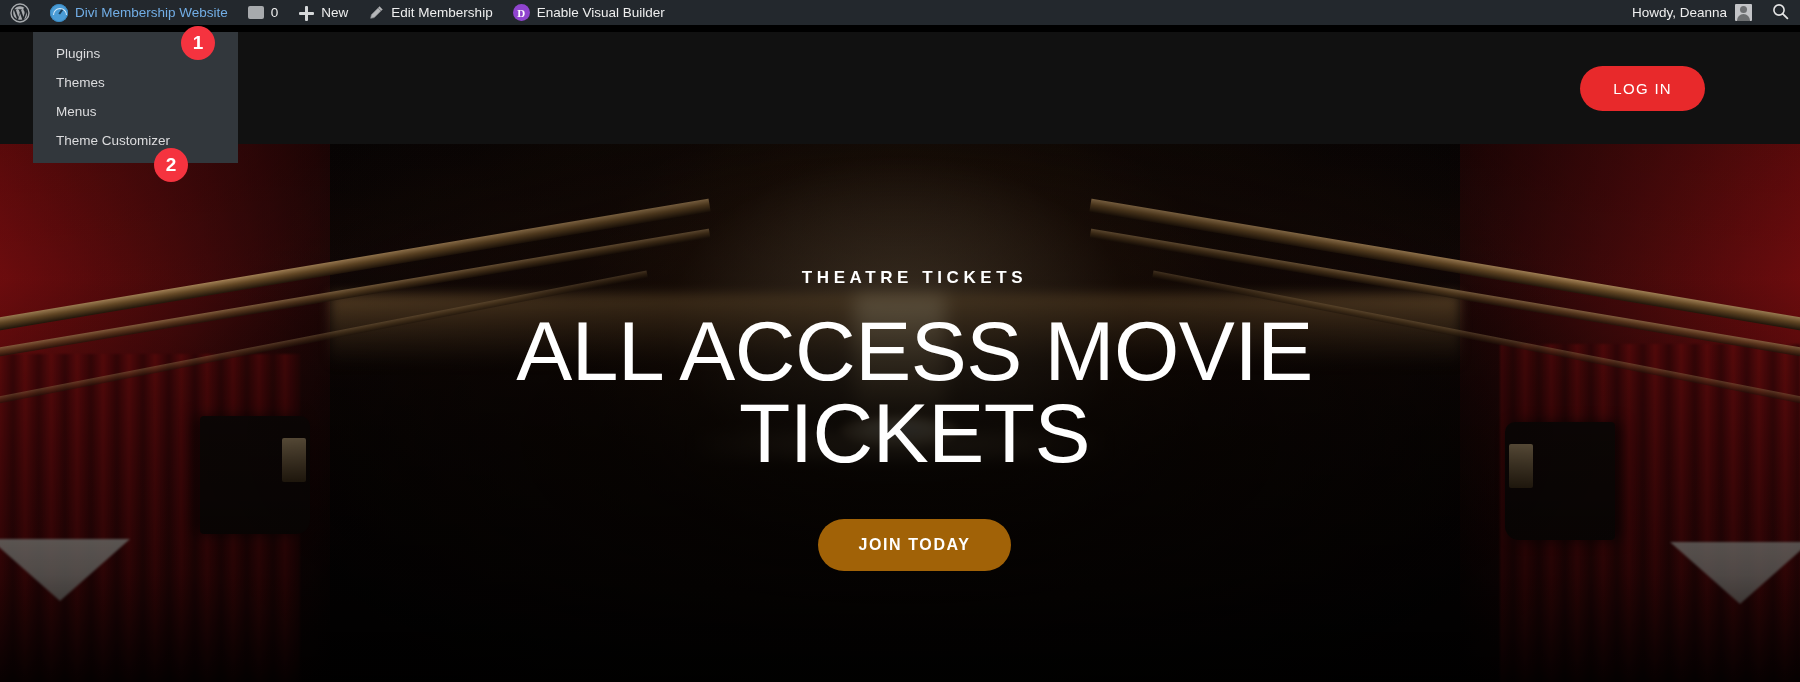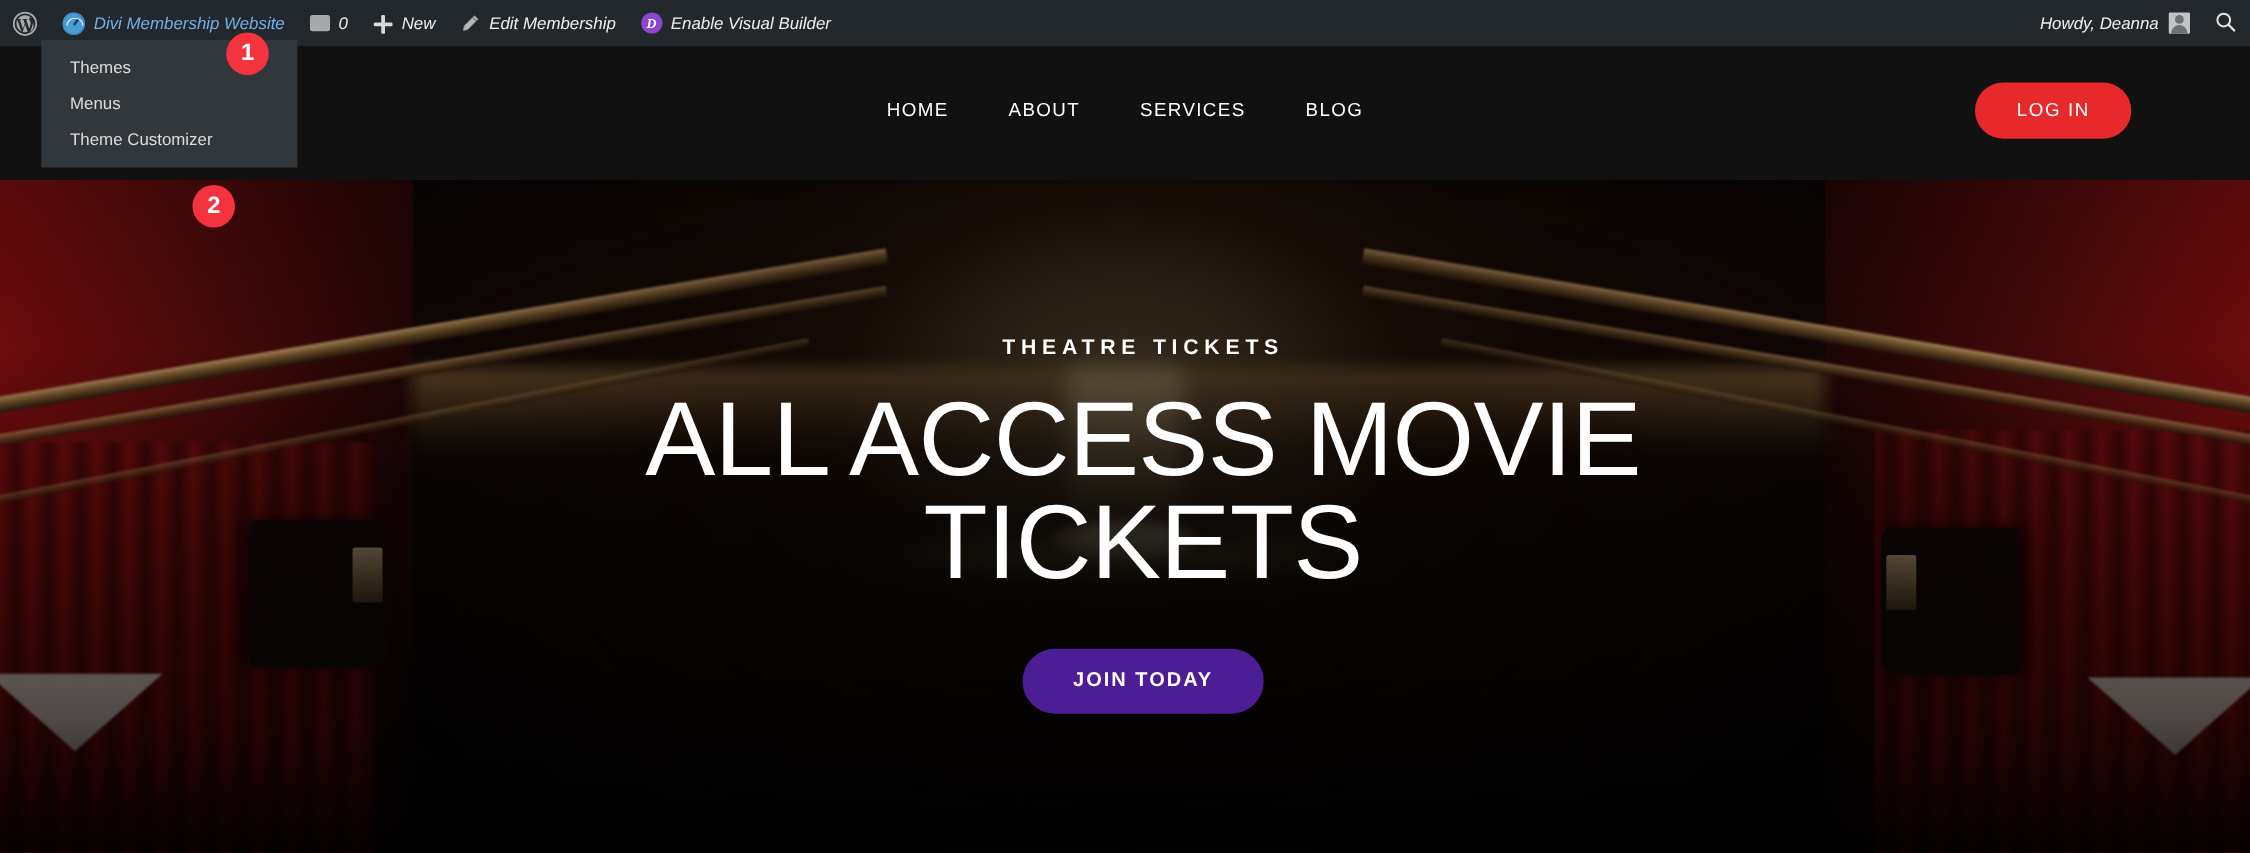--- a/index.html
+++ b/index.html
@@ -7,26 +7,25 @@
   html, body {
     width:1800px; height:682px;
     overflow:hidden;
     background:#000;
     font-family:"Liberation Sans", sans-serif;
   }
 
   
   #wpadminbar{
     position:absolute; top:0; left:0;
-    width:1800px; height:37px;
+    width:1800px; height:25px;
     background:#23282d;
     display:flex; align-items:center;
     font-size:13px; color:#eee;
     z-index:60;
-    font-style:italic;
   }
   .ab-item{
     height:32px; display:flex; align-items:center; gap:7px;
     padding:0 10px; color:#eee; white-space:nowrap; cursor:pointer;
   }
   .ab-label{ font-size:13.5px; line-height:1; }
   .ab-site-label{ color:#72aee6; font-size:13.5px; }
 
   
   .wp-logo-icon{ width:20px; height:20px; position:relative; display:inline-block; }
@@ -236,21 +235,21 @@
   #hero-title{
     margin-top:22px;
     color:#ffffff; font-weight:normal;
     font-size:84px; line-height:.98;
     letter-spacing:-0.5px;
     max-width:1000px;
     text-transform:uppercase;
   }
   #join-btn{
     margin-top:44px;
-    background:#4c1d95; color:#fff; border:none;
+    background:#a16207; color:#fff; border:none;
     border-radius:40px; padding:17px 40px;
     font-size:16px; font-weight:bold; letter-spacing:1.6px;
     cursor:pointer; font-family:"Liberation Sans", sans-serif;
   }
 </style>
 </head>
 <body>
 
 <div id="wpadminbar">
 
@@ -303,35 +302,30 @@
         <svg width="17" height="17" viewBox="0 0 17 17">
           <circle cx="7" cy="7" r="5.1" fill="none" stroke="#e5e5e5" stroke-width="1.6"></circle>
           <line x1="10.8" y1="10.8" x2="15.4" y2="15.4" stroke="#e5e5e5" stroke-width="1.8" stroke-linecap="round"></line>
         </svg>
       </span>
     </div>
   </div>
 </div>
 
 <div id="wp-dropdown">
+  <span class="dd-item">Plugins</span>
   <span class="dd-item">Themes</span>
   <span class="dd-item">Menus</span>
   <span class="dd-item">Theme Customizer</span>
 </div>
 
 <div class="marker" id="marker-1">1</div>
 <div class="marker" id="marker-2">2</div>
 
 <div id="site-header">
-  <nav id="primary-nav">
-    <span class="nav-link">HOME</span>
-    <span class="nav-link">ABOUT</span>
-    <span class="nav-link">SERVICES</span>
-    <span class="nav-link">BLOG</span>
-  </nav>
   <button id="login-btn">LOG IN</button>
 </div>
 
 <section id="hero">
   <div class="bg-layer bg-base"></div>
   <div class="wall-left"></div>
   <div class="wall-right"></div>
   <div class="curtain-l"></div>
   <div class="curtain-r"></div>
   <div class="ceiling-band"></div>

